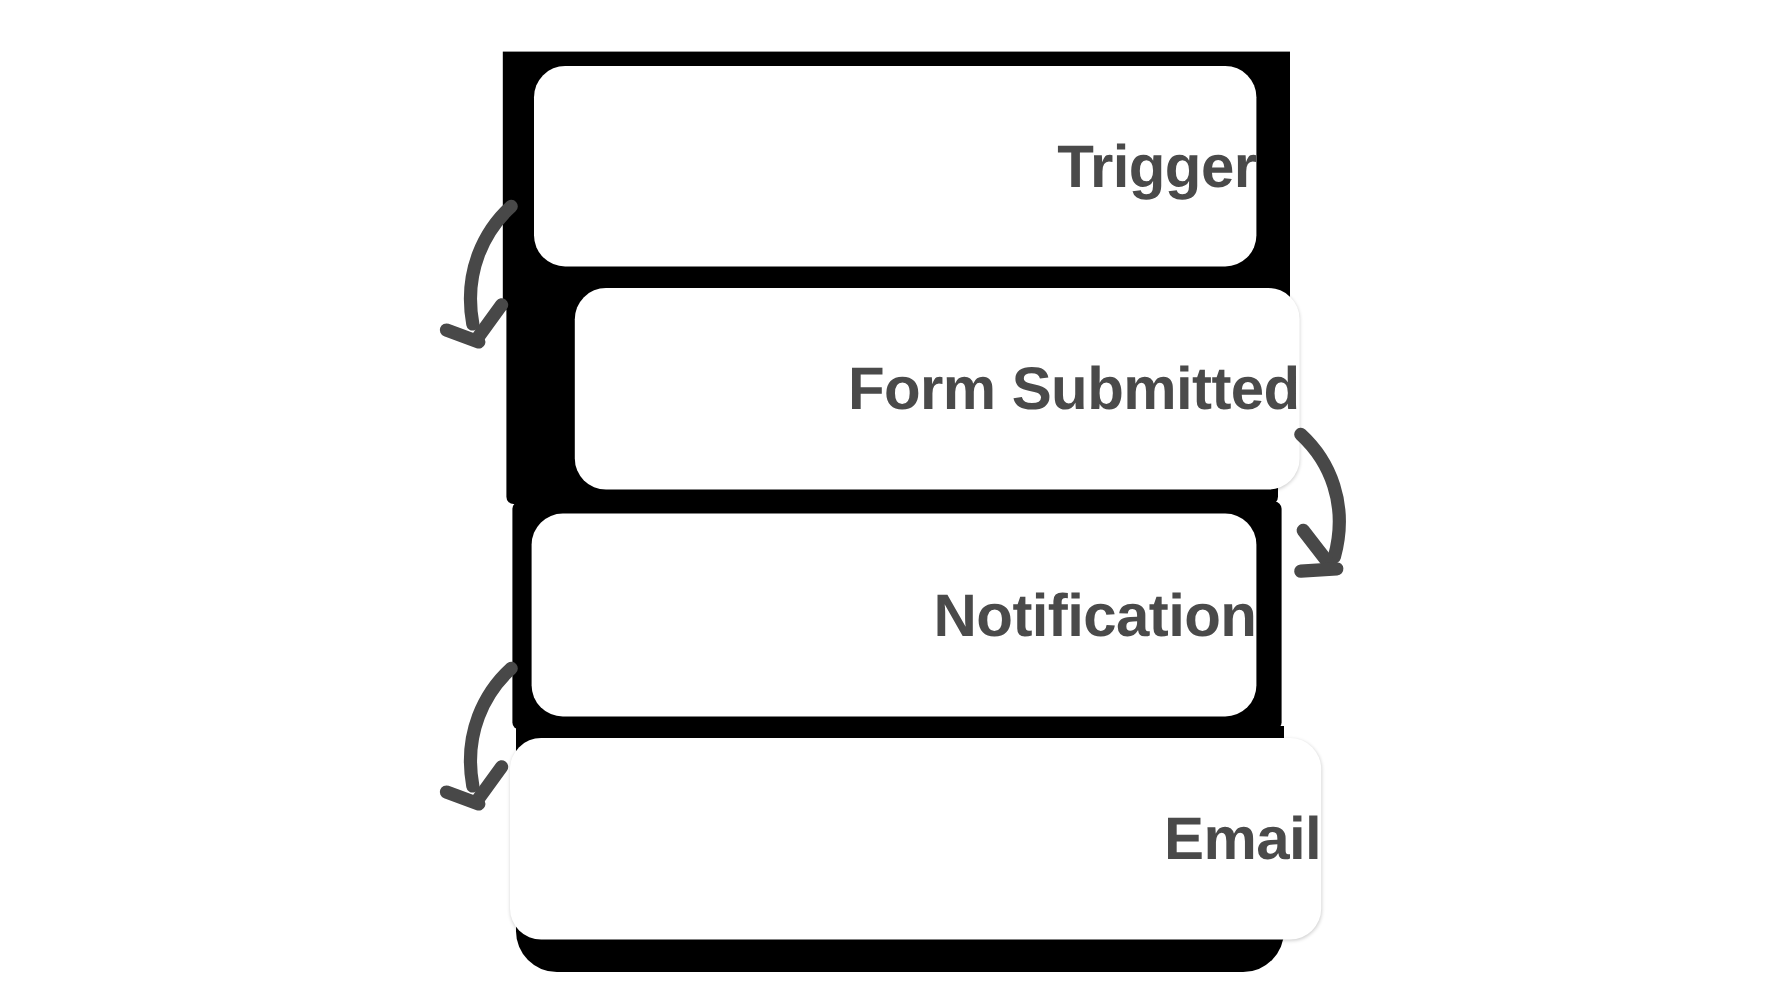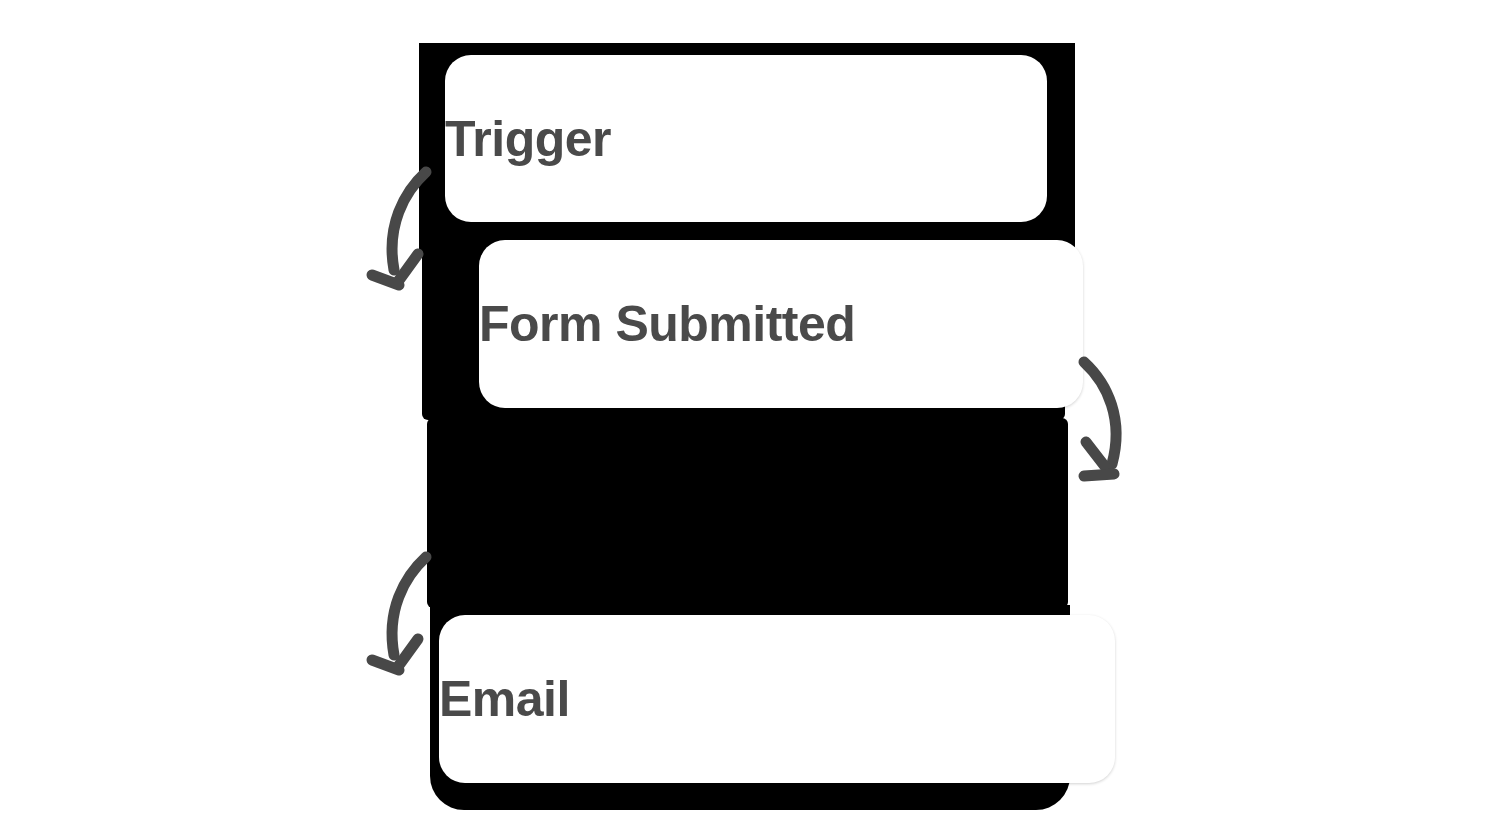--- a/index.html
+++ b/index.html
@@ -26,21 +26,21 @@
     background: #000000;
   }
   .node-card {
     position: absolute;
     box-sizing: border-box;
     background: #ffffff;
     border-radius: 26px;
     box-shadow: 0 1px 3px rgba(0,0,0,0.18);
     display: flex;
     align-items: center;
-    justify-content: flex-start;
+    justify-content: flex-end;
   }
   .node-label {
     color: #4a4a4a;
     font-family: "Liberation Sans", sans-serif;
     font-weight: bold;
     font-size: 50px;
     line-height: 1;
     letter-spacing: -0.5px;
     white-space: nowrap;
     user-select: none;
@@ -50,21 +50,21 @@
   #node-0 { left: 419px; top: 43px;  width: 656px; height: 215px; border-radius: 0 0 0 0; }
   #node-1 { left: 422px; top: 230px; width: 643px; height: 190px; border-radius: 6px; }
   #node-2 { left: 427px; top: 418px; width: 641px; height: 190px; border-radius: 6px; }
   #node-3 { left: 430px; top: 605px; width: 640px; height: 205px; border-radius: 0 0 34px 34px; }
 
   
   .card-abs { position: absolute; }
   #card-0 { left: 445px; top: 55px;  width: 602px; height: 167px; }
   #card-1 { left: 443px; top: 240px; width: 604px; height: 168px; margin-left: 36px; }
   #card-2 { left: 443px; top: 428px; width: 604px; height: 169px; }
-  #card-3 { left: 439px; top: 615px; width: 676px; height: 168px; }
+  #card-3 { left: 425px; top: 615px; width: 676px; height: 168px; }
 
   
   .arrow-svg {
     position: absolute;
     overflow: visible;
     pointer-events: none;
   }
   #arrow-0 { left: 360px; top: 150px; }
   #arrow-1 { left: 1058px; top: 340px; }
   #arrow-2 { left: 360px; top: 535px; }
@@ -88,20 +88,23 @@
   <div class="node" id="node-3"></div>
 
   <div class="node-card card-abs" id="card-0">
     <span class="node-label">Trigger</span>
   </div>
 
   <div class="node-card card-abs" id="card-1">
     <span class="node-label">Form Submitted</span>
   </div>
 
+  <div class="node-card card-abs" id="card-2">
+    <span class="node-label">Notification</span>
+  </div>
 
   <div class="node-card card-abs" id="card-3">
     <span class="node-label">Email</span>
   </div>
 
   <svg class="arrow-svg" id="arrow-0" width="120" height="160" viewBox="0 0 120 160">
     <path class="arrow-path" d="M 66 22 C 44 42, 26 76, 34 120"></path>
     <path class="arrow-path" d="M 58 104 L 37 133"></path>
     <path class="arrow-path" d="M 12 125 L 39 135"></path>
   </svg>

